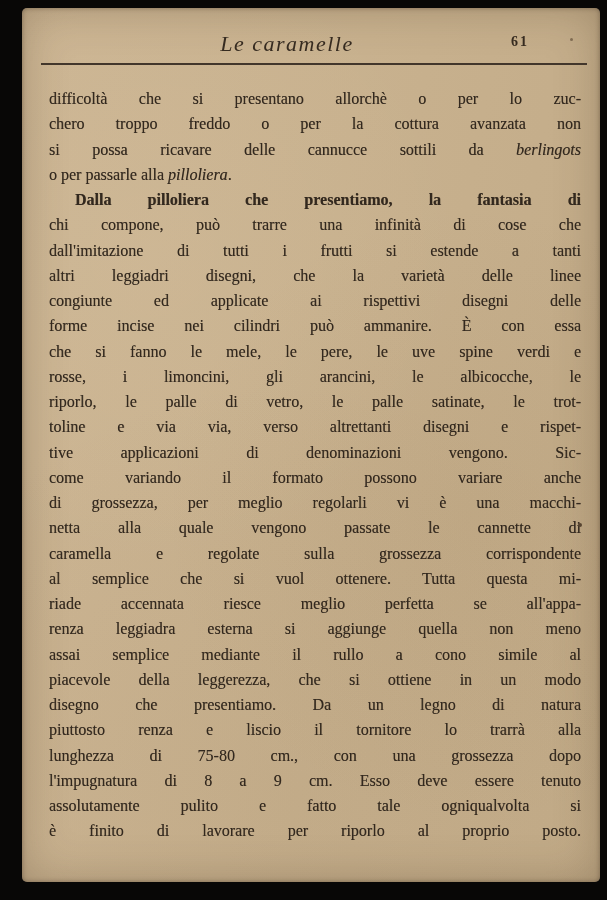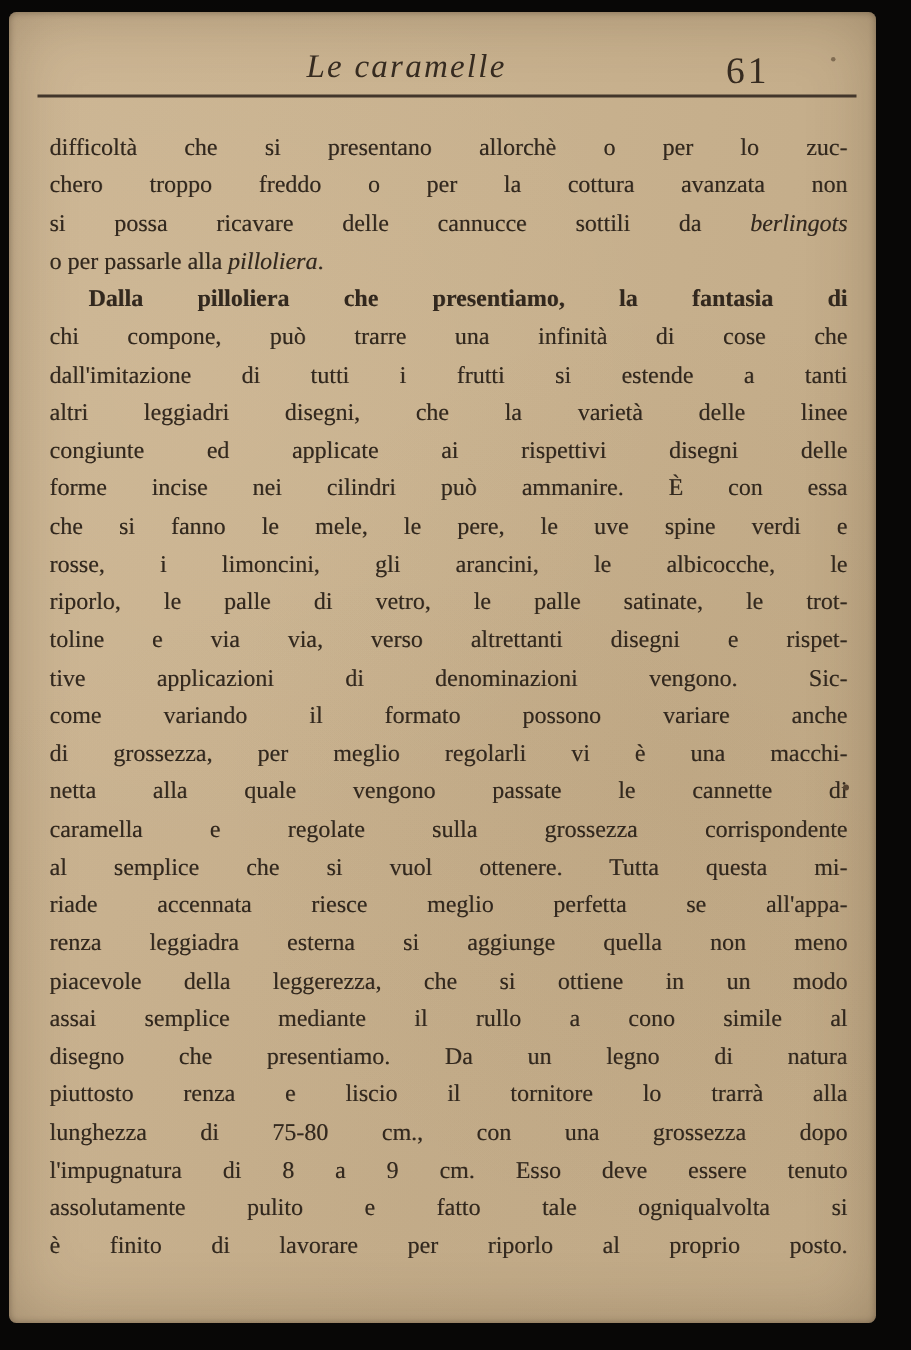--- a/index.html
+++ b/index.html
@@ -5,21 +5,21 @@
   html, body { margin: 0; padding: 0; }
   body {
     width: 607px; height: 900px;
     background: #080706;
     position: relative;
     overflow: hidden;
     font-family: "Liberation Serif", "DejaVu Serif", serif;
   }
   .page {
     position: absolute;
-    left: 6px; top: 8px;
+    left: 22px; top: 8px;
     width: 578px; height: 874px;
     border-radius: 5px;
     background:
       radial-gradient(circle at 22% 28%, rgba(255,240,210,0.06), transparent 42%),
       radial-gradient(circle at 78% 58%, rgba(120,90,50,0.07), transparent 46%),
       radial-gradient(circle at 45% 90%, rgba(110,85,55,0.06), transparent 50%),
       linear-gradient(100deg, #ccb593 0%, #c8b18e 48%, #c2ab88 100%);
     box-shadow:
       inset 0 0 45px rgba(70,50,30,0.28),
       inset 0 0 5px rgba(40,25,15,0.4);
@@ -35,23 +35,24 @@
     text-align: center;
     transform: translateX(-28px);
     font-style: italic;
     font-size: 22px;
     letter-spacing: 1.5px;
     color: #362b20;
   }
   .page-number {
     position: absolute;
     right: 52px; top: 3px;
-    font-size: 25px;
+    font-size: 14px;
     letter-spacing: 2px;
     color: #362b20;
+    font-weight: bold;
   }
   .header-rule {
     height: 2px;
     margin: 5px 13px 0 19px;
     background: #42362b;
     box-shadow: 0 2px 1px -1px rgba(66,54,43,0.35);
   }
   .body-text {
     margin: 21px 19px 0 27px;
     font-size: 16px;
@@ -99,22 +100,22 @@
         <div class="line"><span>riporlo, le palle di vetro, le palle satinate, le trot-</span></div>
         <div class="line"><span>toline e via via, verso altrettanti disegni e rispet-</span></div>
         <div class="line"><span>tive applicazioni di denominazioni vengono. Sic-</span></div>
         <div class="line"><span>come variando il formato possono variare anche</span></div>
         <div class="line"><span>di grossezza, per meglio regolarli vi è una macchi-</span></div>
         <div class="line"><span>netta alla quale vengono passate le cannette di</span></div>
         <div class="line"><span>caramella e regolate sulla grossezza corrispondente</span></div>
         <div class="line"><span>al semplice che si vuol ottenere. Tutta questa mi-</span></div>
         <div class="line"><span>riade accennata riesce meglio perfetta se all'appa-</span></div>
         <div class="line"><span>renza leggiadra esterna si aggiunge quella non meno</span></div>
+        <div class="line"><span>assai semplice mediante il rullo a cono simile al</span></div>
         <div class="line"><span>piacevole della leggerezza, che si ottiene in un modo</span></div>
-        <div class="line"><span>assai semplice mediante il rullo a cono simile al</span></div>
         <div class="line"><span>disegno che presentiamo. Da un legno di natura</span></div>
         <div class="line"><span>piuttosto renza e liscio il tornitore lo trarrà alla</span></div>
         <div class="line"><span>lunghezza di 75-80 cm., con una grossezza dopo</span></div>
         <div class="line"><span>l'impugnatura di 8 a 9 cm. Esso deve essere tenuto</span></div>
         <div class="line"><span>assolutamente pulito e fatto tale ogniqualvolta si</span></div>
         <div class="line"><span>è finito di lavorare per riporlo al proprio posto.</span></div>
       </div>
     <div class="speck speck-1"></div>
     <div class="speck speck-2"></div>
   </div>

